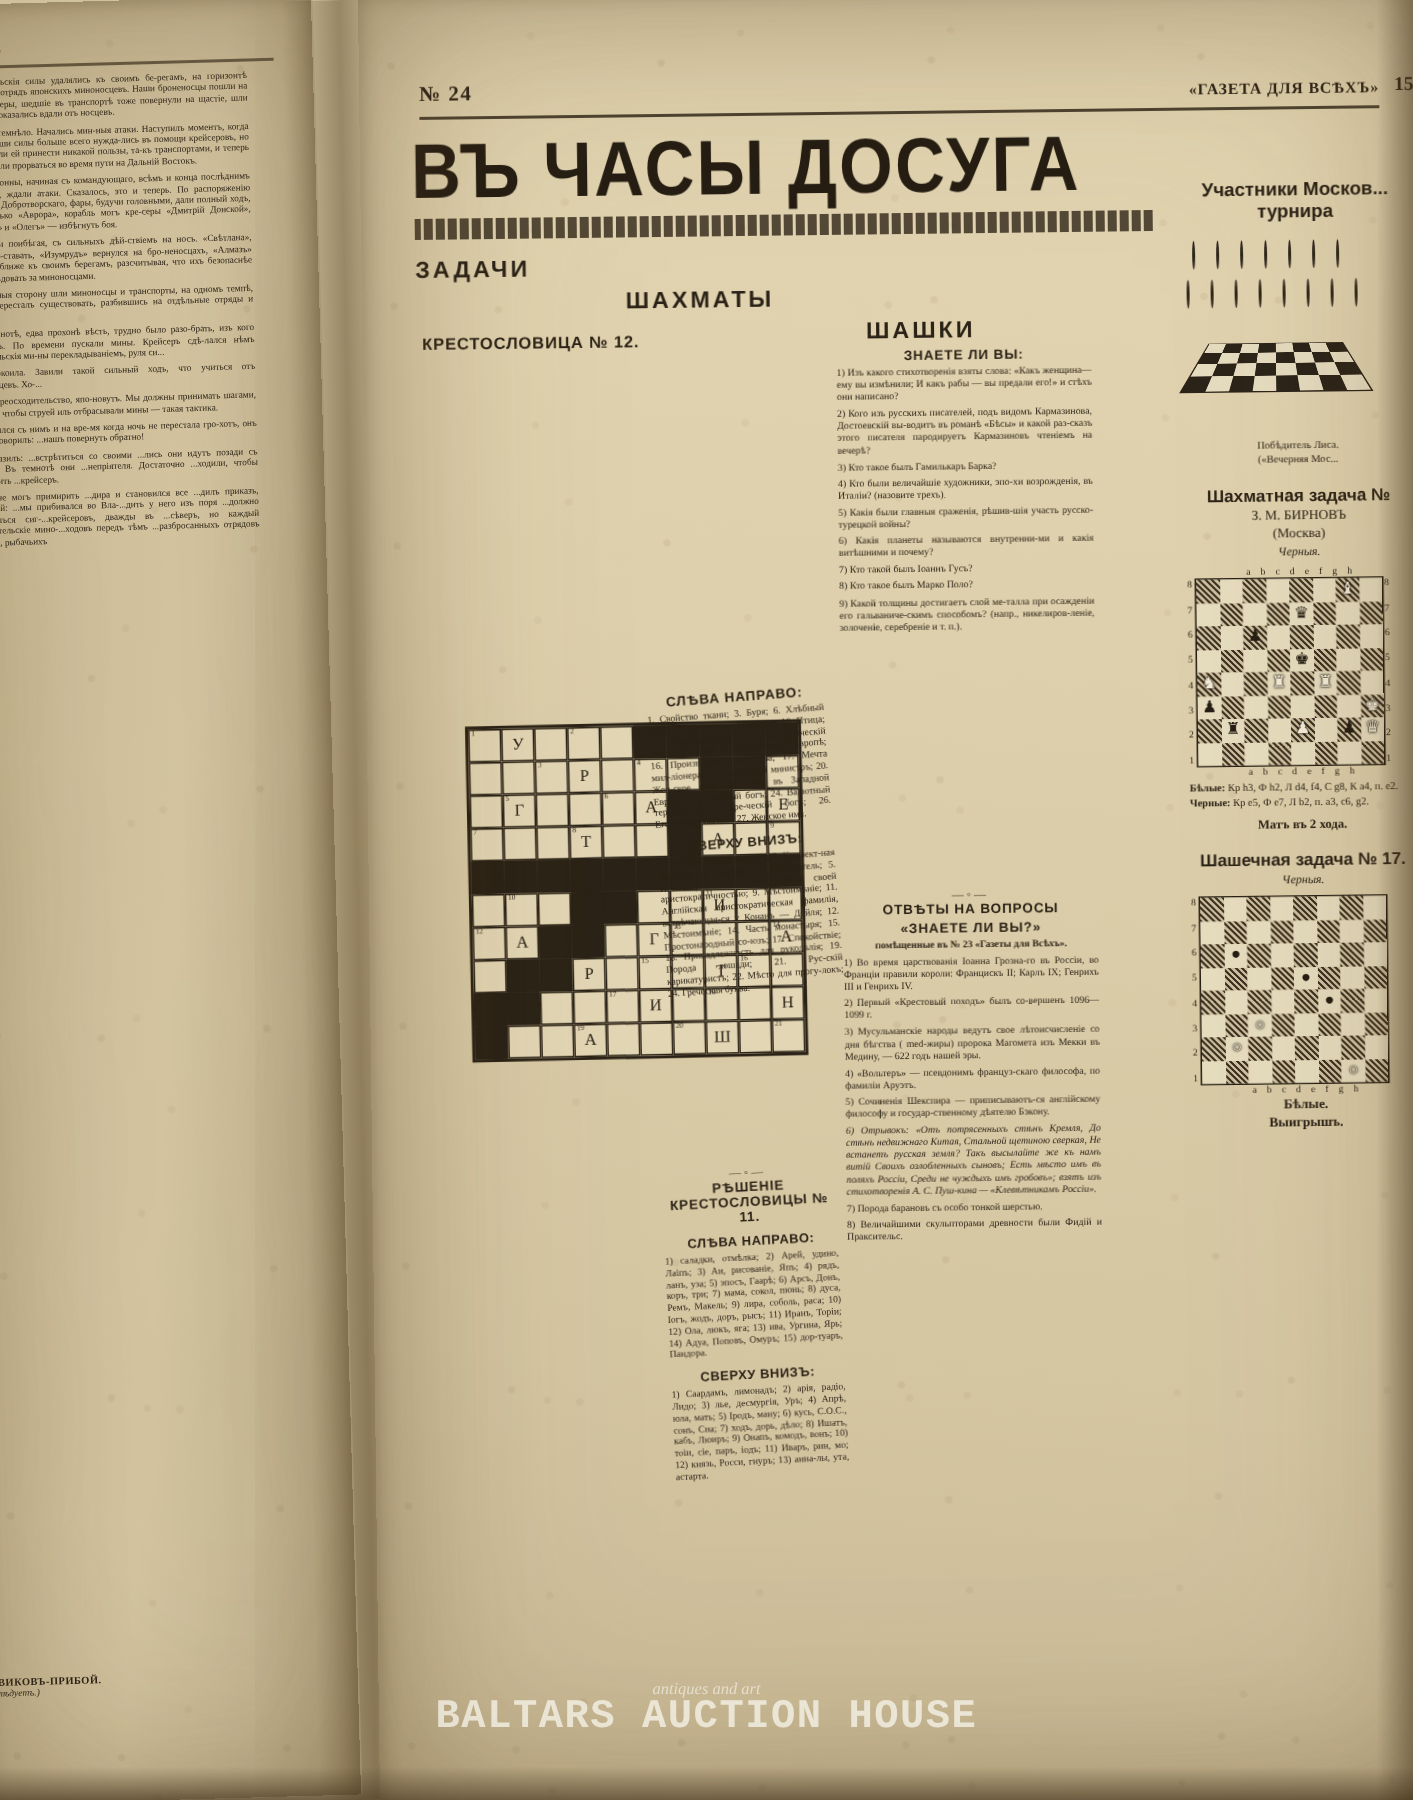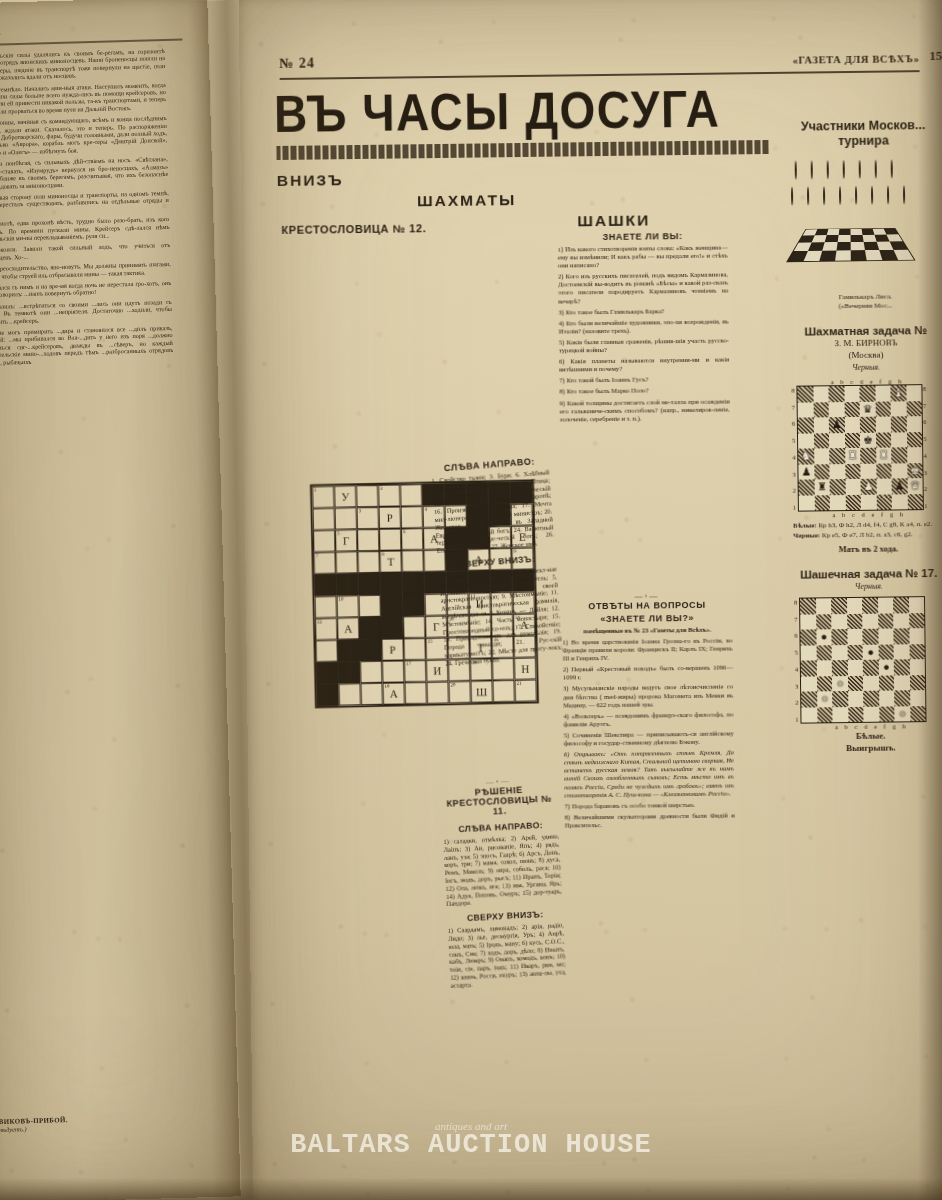--- a/index.html
+++ b/index.html
@@ -210,21 +210,21 @@
         <span id="folio">№ 24</span>
         <span id="mast-sub">«ГАЗЕТА ДЛЯ ВСѢХЪ»</span>
       </div>
       <div id="head-rule"></div>
       <div style="position:absolute;left:690px;top:60px;font-size:13px;font-weight:bold;color:#2b2216;">15</div>
 
       <div id="title">ВЪ ЧАСЫ ДОСУГА</div>
       <div id="orn"></div>
 
       <div id="subhead" class="txt">
-        <span id="sub-z">ВНИЗЪ</span>
+        <span id="sub-z">ЗАДАЧИ</span>
         <span id="sub-sh">ШАХМАТЫ</span>
         <span id="sub-shk">ШАШКИ</span>
       </div>
 
       <div id="cw-h" class="txt">КРЕСТОСЛОВИЦА  № 12.</div>
       <div id="cw-skew">
         <div id="cw">
             <div class="c">
               <span class="n">1</span>
             </div>
@@ -467,21 +467,21 @@
             <span class="fig lt"><span class="hd"></span><span class="bd"></span></span>
             <span class="fig"><span class="hd"></span><span class="bd"></span></span>
             <span class="fig lt"><span class="hd"></span><span class="bd"></span></span>
             <span class="fig"><span class="hd"></span><span class="bd"></span></span>
             <span class="fig lt"><span class="hd"></span><span class="bd"></span></span>
             <span class="fig"><span class="hd"></span><span class="bd"></span></span>
           </div>
           <div class="board"></div>
         </div>
         <div id="cap-cartoon">
-          <span>Гамилькаръ Лиса.</span><br>
+          <span>Побѣдитель Лиса.</span><br>
           <span>(«Вечерняя Мос...</span>
         </div>
 
         <div class="prob-h">Шахматная задача №</div>
         <div class="prob-a">З. М. БИРНОВЪ</div>
         <div class="prob-a">(Москва)</div>
         <div class="prob-t">Черныя.</div>
 
         <div class="bwrap">
           <div class="files">

